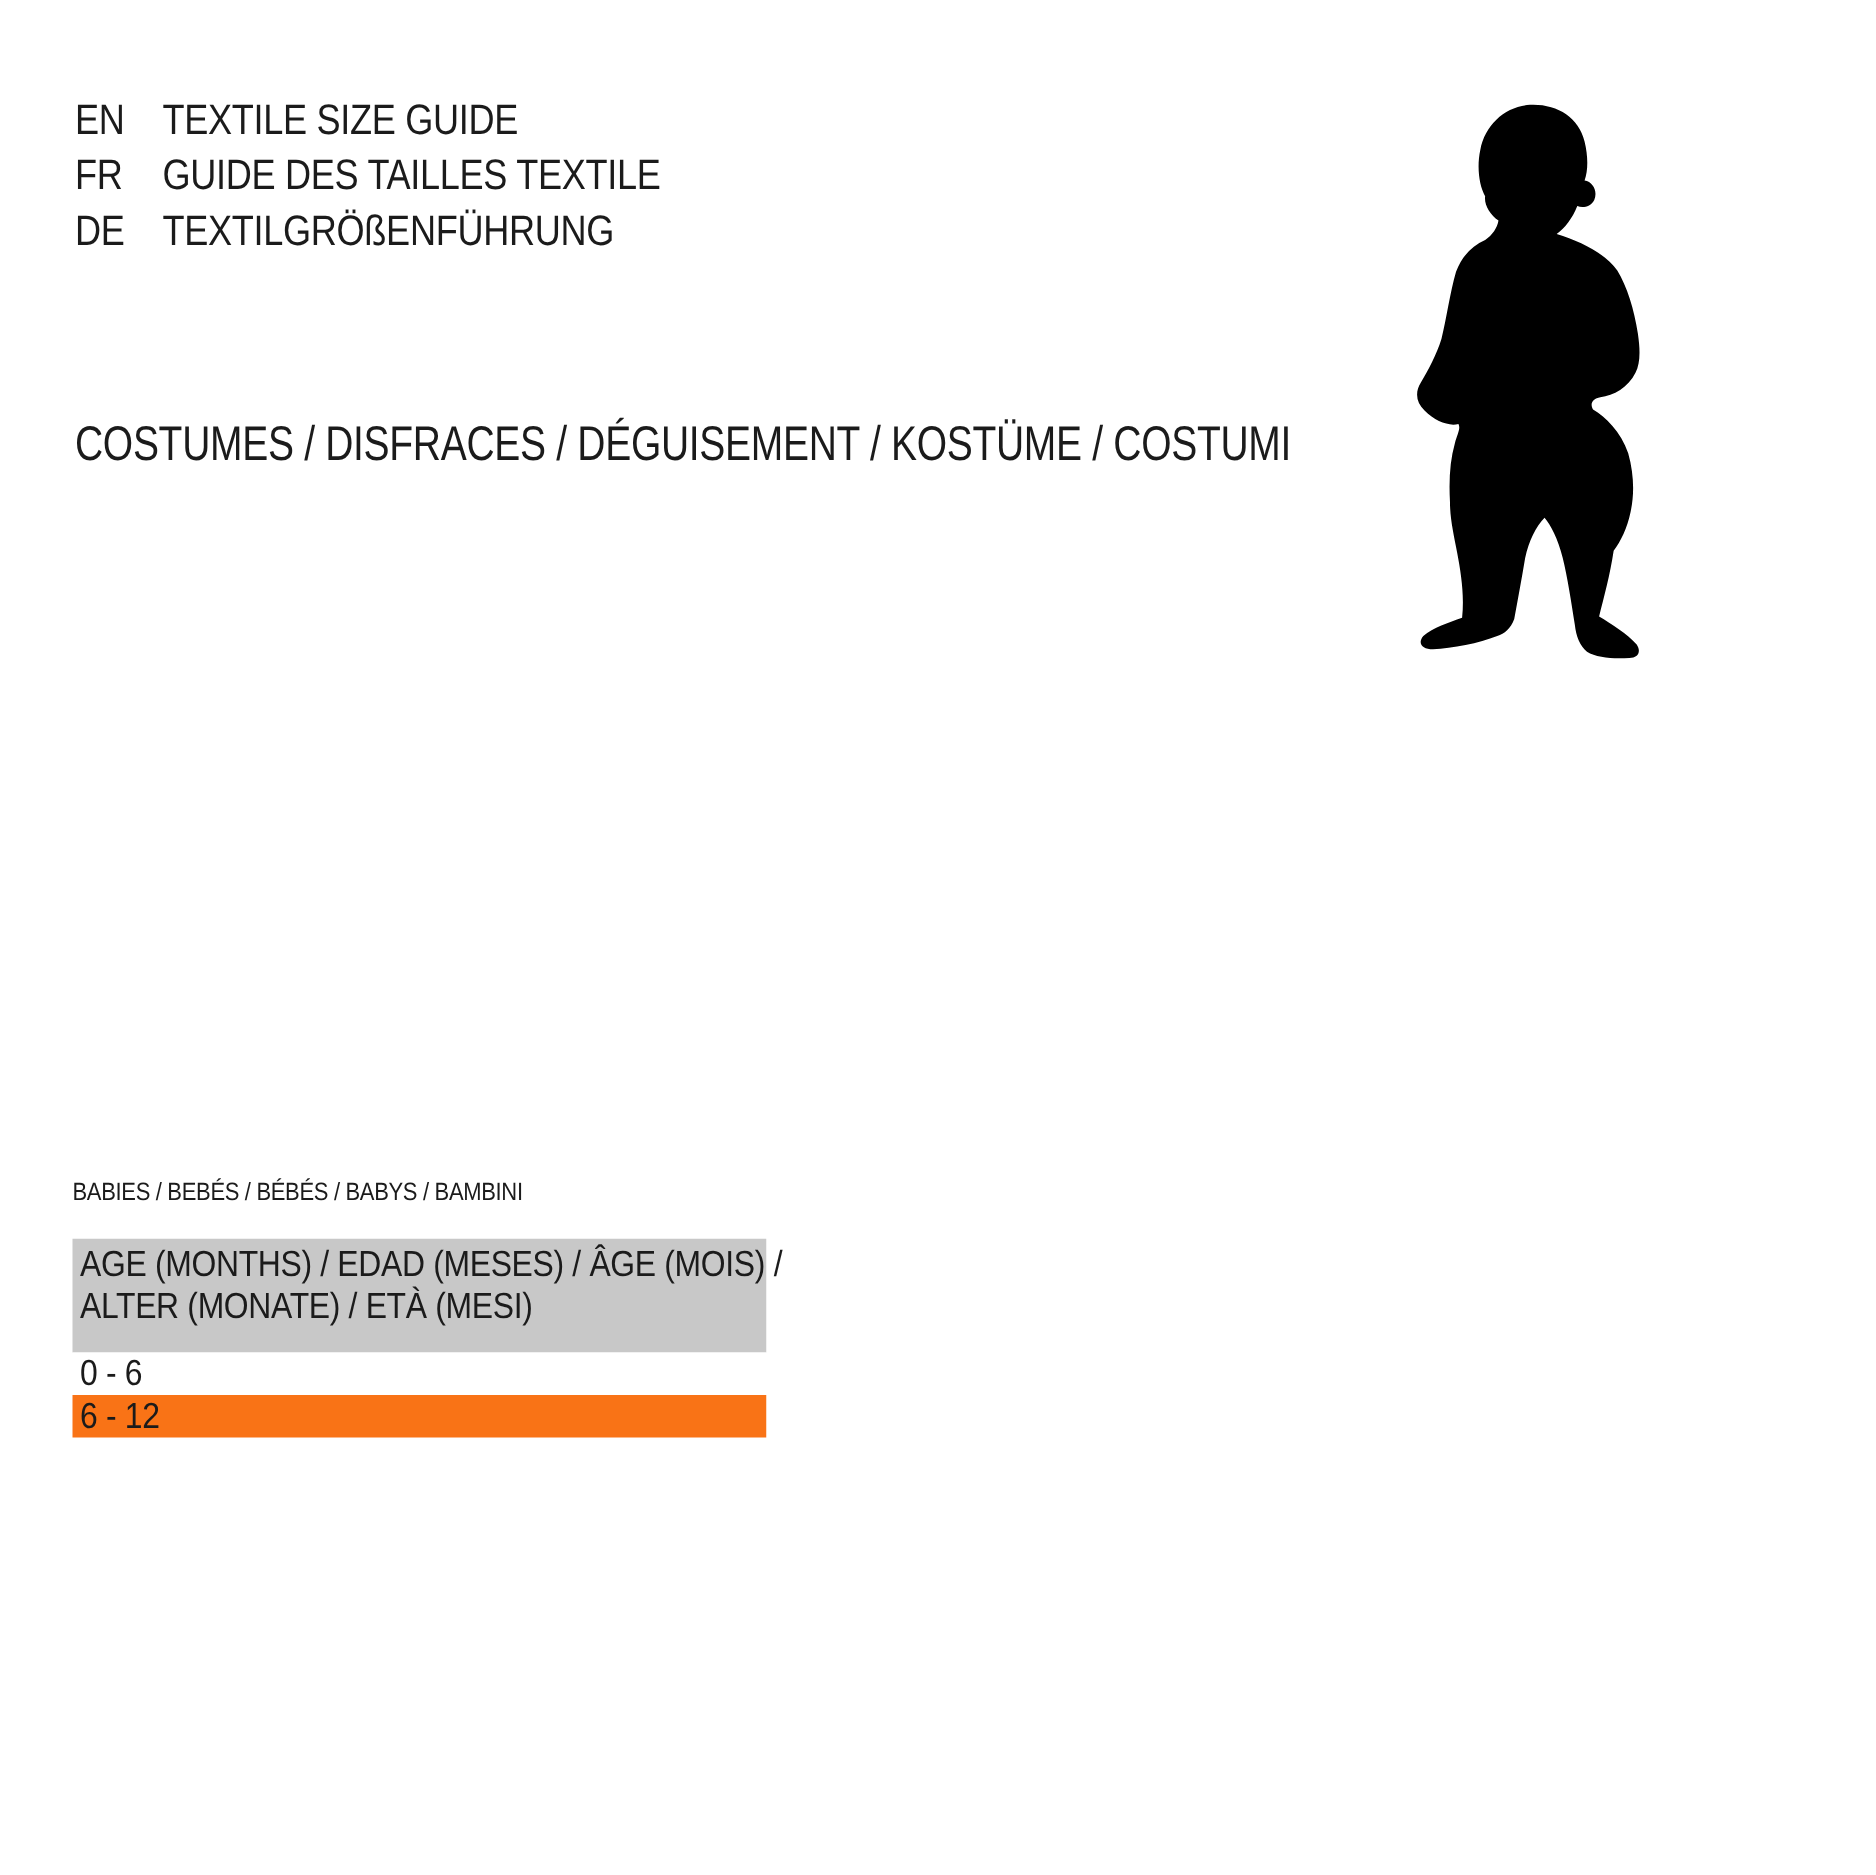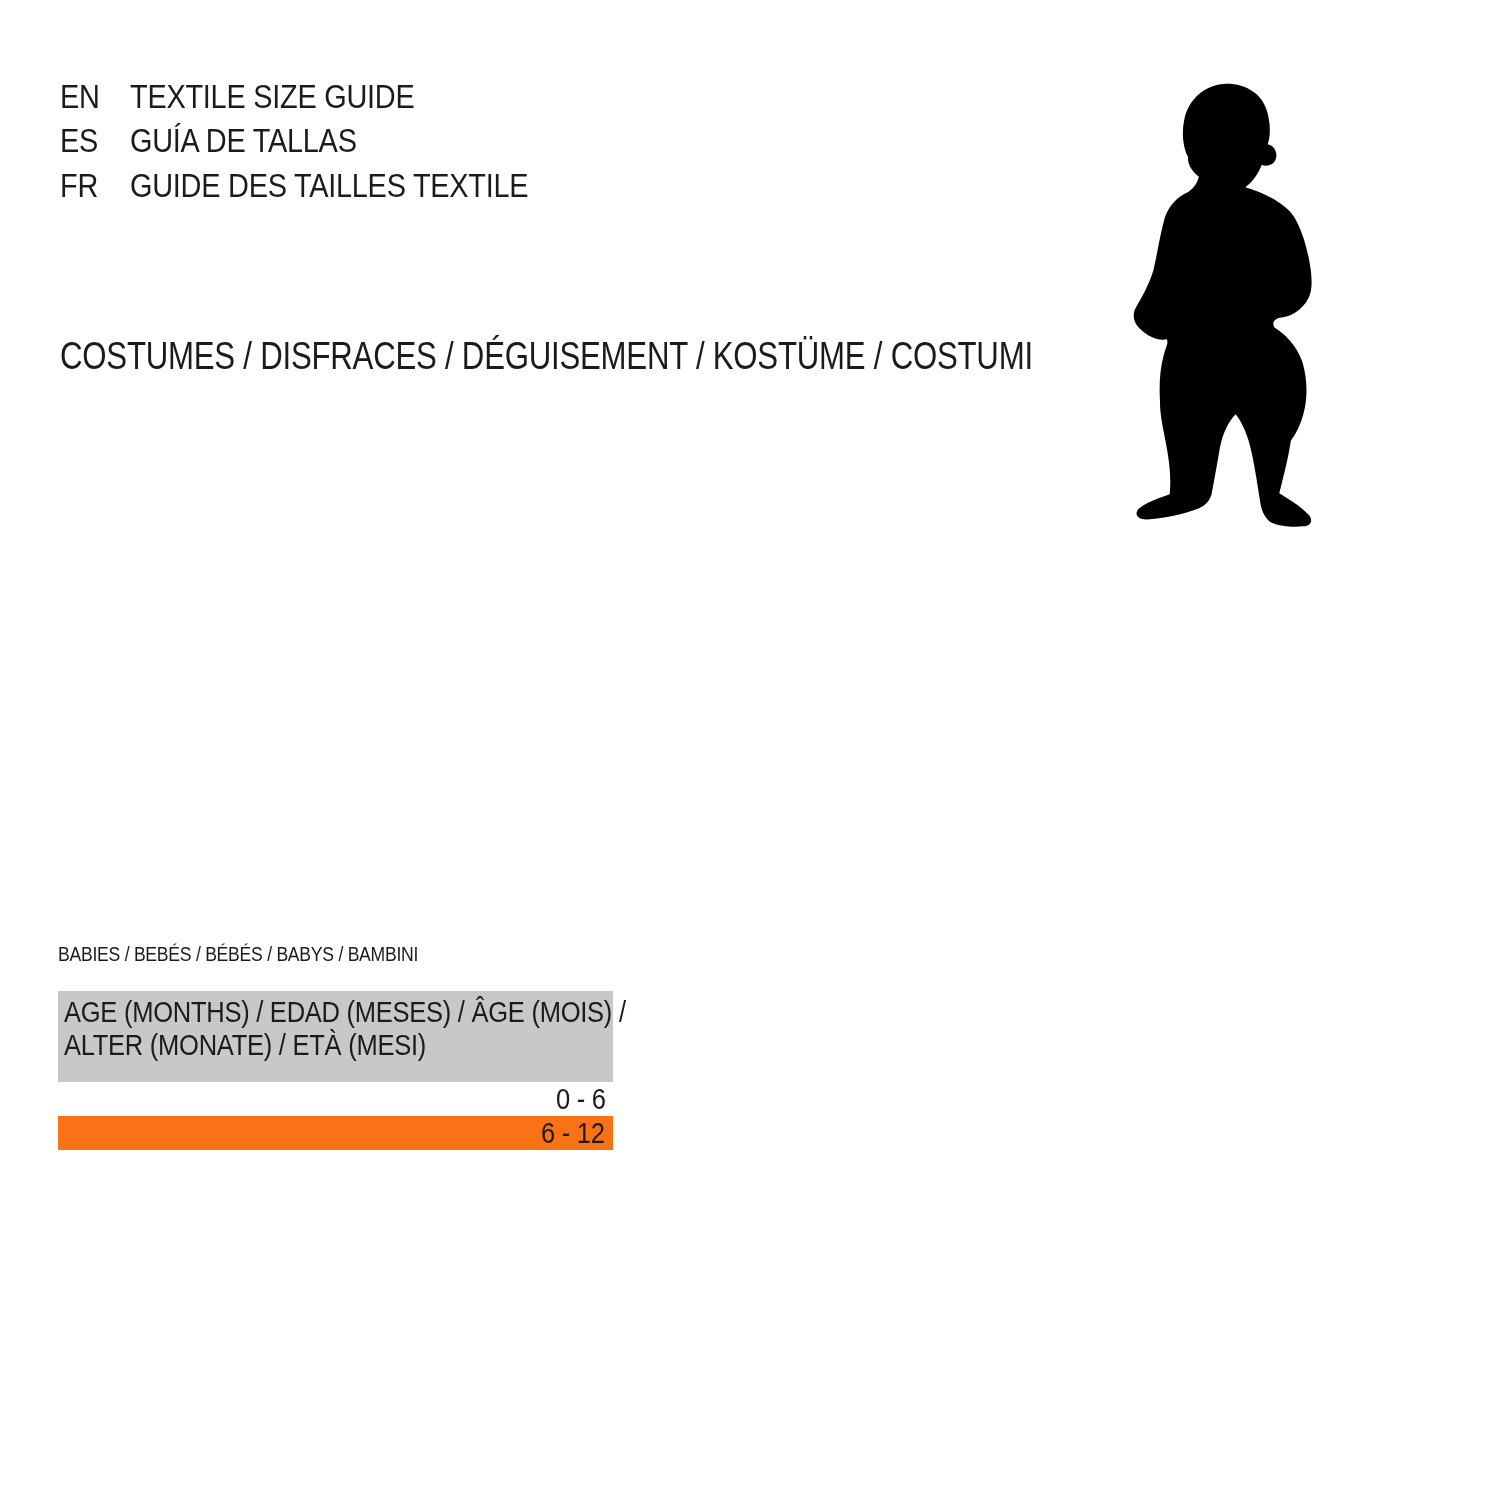--- a/index.html
+++ b/index.html
@@ -76,41 +76,40 @@
   .t-header {
     background: #c8c8c8;
     padding: 5px 6px 20px 6px;
     line-height: 33px;
   }
   .t-row {
     height: 34px;
     line-height: 34px;
     padding-left: 6px;
     background: #ffffff;
-    text-align: right;
   }
   .t-row.alt { background: #f97316; }
 </style>
 </head>
 <body>
 
 <div class="page">
 
   <div class="lang-list">
     <div class="lang-row">
       <span class="lang-code"><span class="cond cx85">EN</span></span>
       <span class="cond cx85">TEXTILE SIZE GUIDE</span>
     </div>
     <div class="lang-row">
-      <span class="lang-code"><span class="cond cx85">ES</span></span>
-      <span class="cond cx85">GUÍA DE TALLAS</span>
+      <span class="lang-code"><span class="cond cx85">FR</span></span>
+      <span class="cond cx85">GUIDE DES TAILLES TEXTILE</span>
     </div>
     <div class="lang-row">
-      <span class="lang-code"><span class="cond cx85">FR</span></span>
-      <span class="cond cx85">GUIDE DES TAILLES TEXTILE</span>
+      <span class="lang-code"><span class="cond cx85">DE</span></span>
+      <span class="cond cx85">TEXTILGRÖßENFÜHRUNG</span>
     </div>
   </div>
 
   <div class="category-line">
     <span class="cond cx80">COSTUMES / DISFRACES / DÉGUISEMENT / KOSTÜME / COSTUMI</span>
   </div>
 
   <div class="silhouette">
     <svg viewBox="0 0 200 470" xmlns="http://www.w3.org/2000/svg" preserveAspectRatio="none" aria-hidden="true">
       <path fill="#000000" d="

